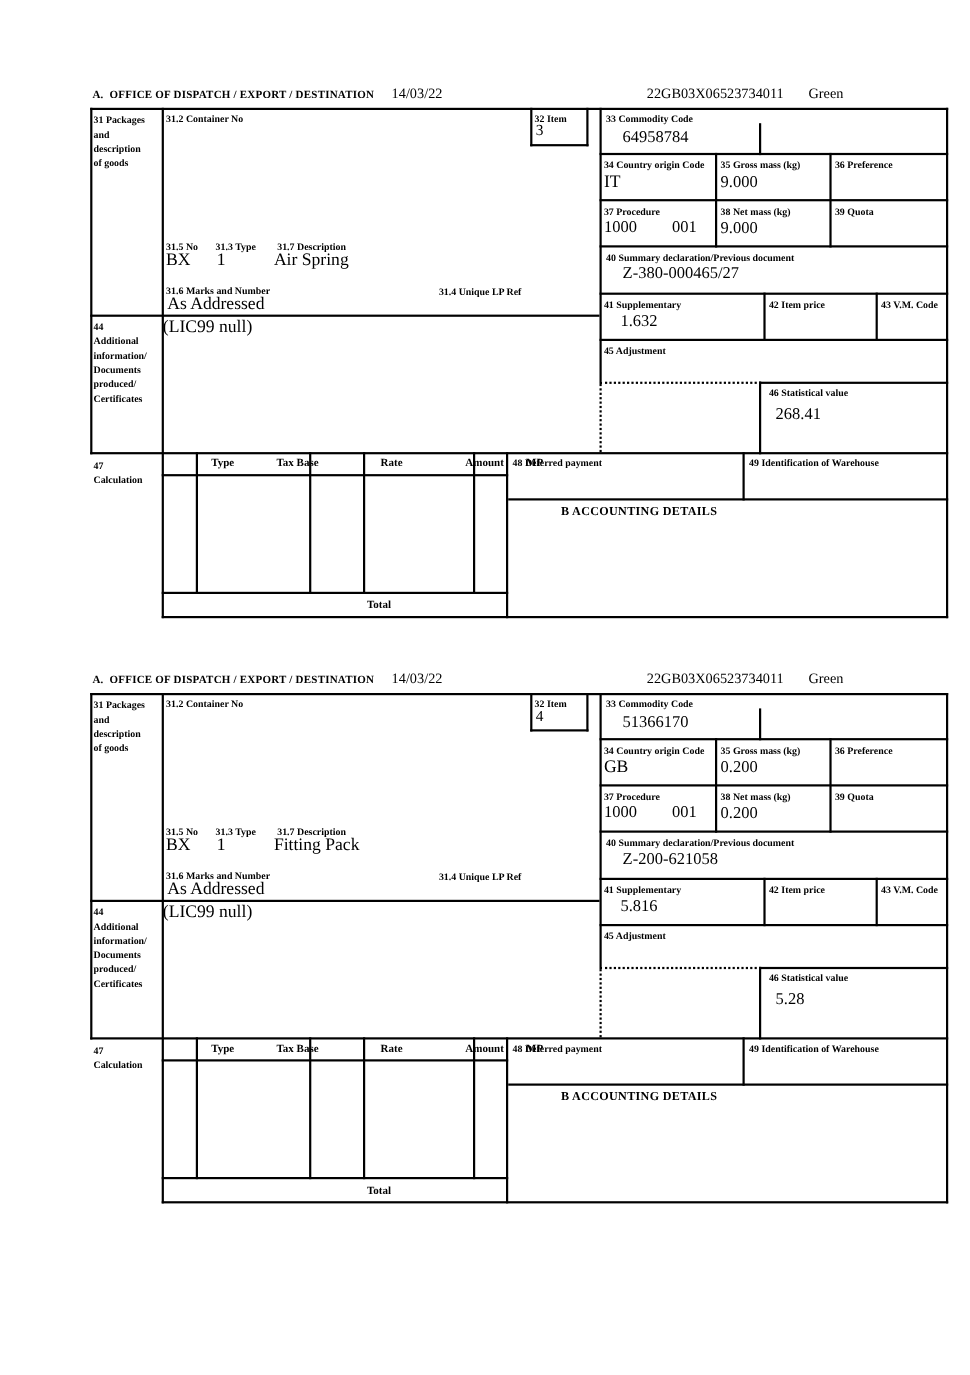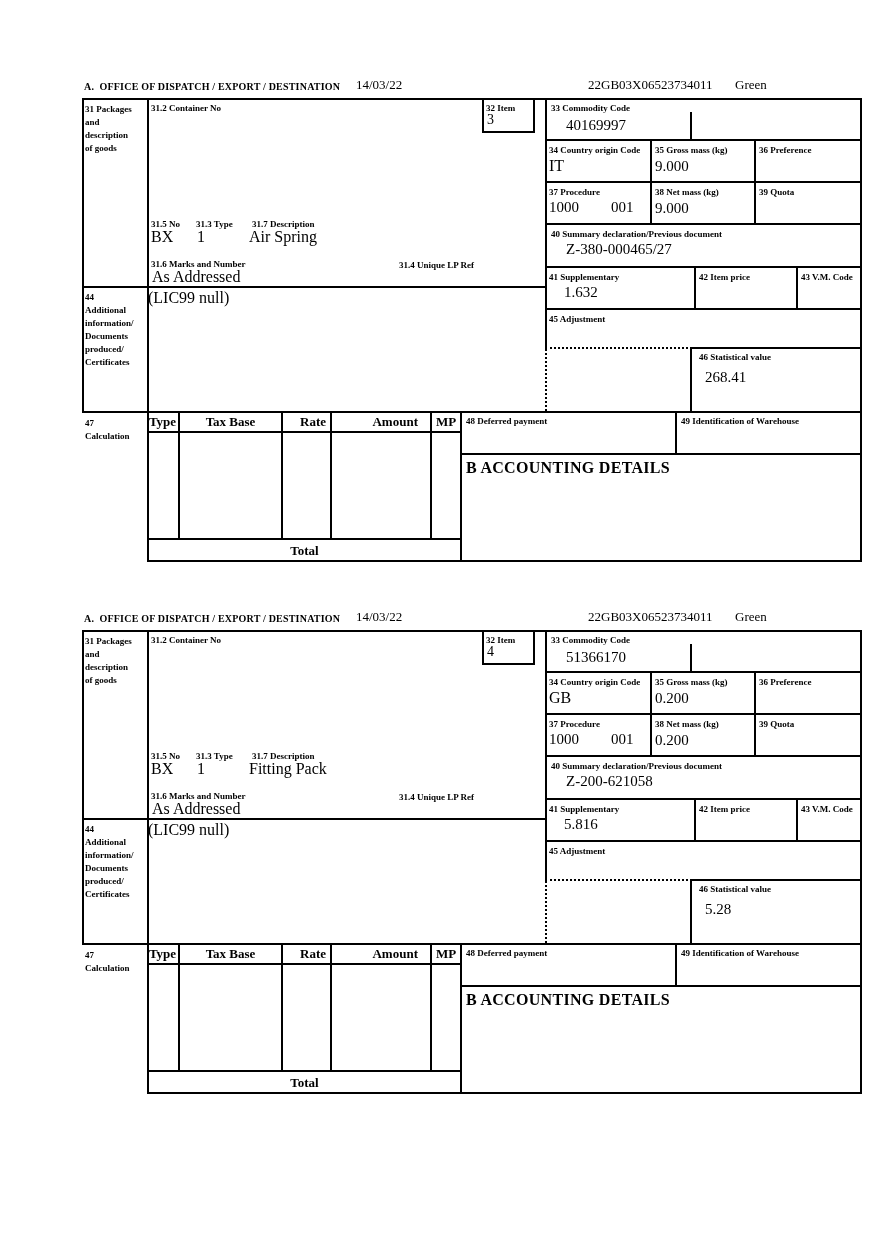--- a/index.html
+++ b/index.html
@@ -11,24 +11,24 @@
   .vl{position:absolute;width:2px;background:#000;}
   .hd{position:absolute;height:0;border-top:2px dotted #000;}
   .vd{position:absolute;width:0;border-left:2px dotted #000;}
   .lb{font-size:9px;font-weight:bold;line-height:10px;}
   .lbml{white-space:pre-line;line-height:13px;}
   .v14{font-size:14px;line-height:15px;}
   .v15{font-size:15px;line-height:16px;}
   .v16{font-size:16px;line-height:17px;}
   .hdr{font-size:13px;line-height:14px;}
   .ttl{font-size:10px;font-weight:bold;letter-spacing:.2px;}
-  .cth{position:absolute;font-size:13px;font-weight:bold;line-height:11px;}
+  .cth{position:absolute;font-size:10px;font-weight:bold;line-height:11px;padding-left:40px;}
   .ctr{text-align:center;}
   .rgt{text-align:right;}
-  .acc{font-size:16px;font-weight:bold;letter-spacing:.3px;}
+  .acc{font-size:11px;font-weight:bold;letter-spacing:.3px;margin-left:44px;}
 </style>
 </head>
 <body>
 
 <div id="page">
 
   <div class="form" style="top: 0px;">
 
     <div class="abs ttl" style="left:84px;top:81px;">A.  OFFICE OF DISPATCH / EXPORT / DESTINATION</div>
     <div class="abs hdr" style="left:356px;top:78px;">14/03/22</div>
@@ -107,21 +107,21 @@
     <div class="cth ctr" style="left:180px;top:416px;width:101px;">Tax Base</div>
     <div class="cth rgt" style="left:283px;top:416px;width:43px;">Rate</div>
     <div class="cth rgt" style="left:332px;top:416px;width:86px;">Amount</div>
     <div class="cth ctr" style="left:432px;top:416px;width:28px;">MP</div>
     <div class="abs lb" style="left:466px;top:416px;">48 Deferred payment</div>
     <div class="abs lb" style="left:681px;top:416px;">49 Identification of Warehouse</div>
     <div class="abs acc" style="left:466px;top:459px;">B ACCOUNTING DETAILS</div>
     <div class="cth ctr" style="left:147px;top:545px;width:315px;">Total</div>
 
     <div class="abs v14" style="left:487px;top:112px;">3</div>
-    <div class="abs v15" style="left:566px;top:117px;">40169997</div>
+    <div class="abs v15" style="left:566px;top:117px;">64958784</div>
     <div class="abs v16" style="left:549px;top:157px;">IT</div>
     <div class="abs v15" style="left:655px;top:158px;">9.000</div>
     <div class="abs v15" style="left:549px;top:199px;">1000</div>
     <div class="abs v15" style="left:611px;top:199px;">001</div>
     <div class="abs v15" style="left:655px;top:200px;">9.000</div>
     <div class="abs v16" style="left:151px;top:228px;">BX</div>
     <div class="abs v16" style="left:197px;top:228px;">1</div>
     <div class="abs v16" style="left:249px;top:228px;">Air Spring</div>
     <div class="abs v16" style="left:152px;top:268px;">As Addressed</div>
     <div class="abs v15" style="left:566px;top:241px;">Z-380-000465/27</div>

